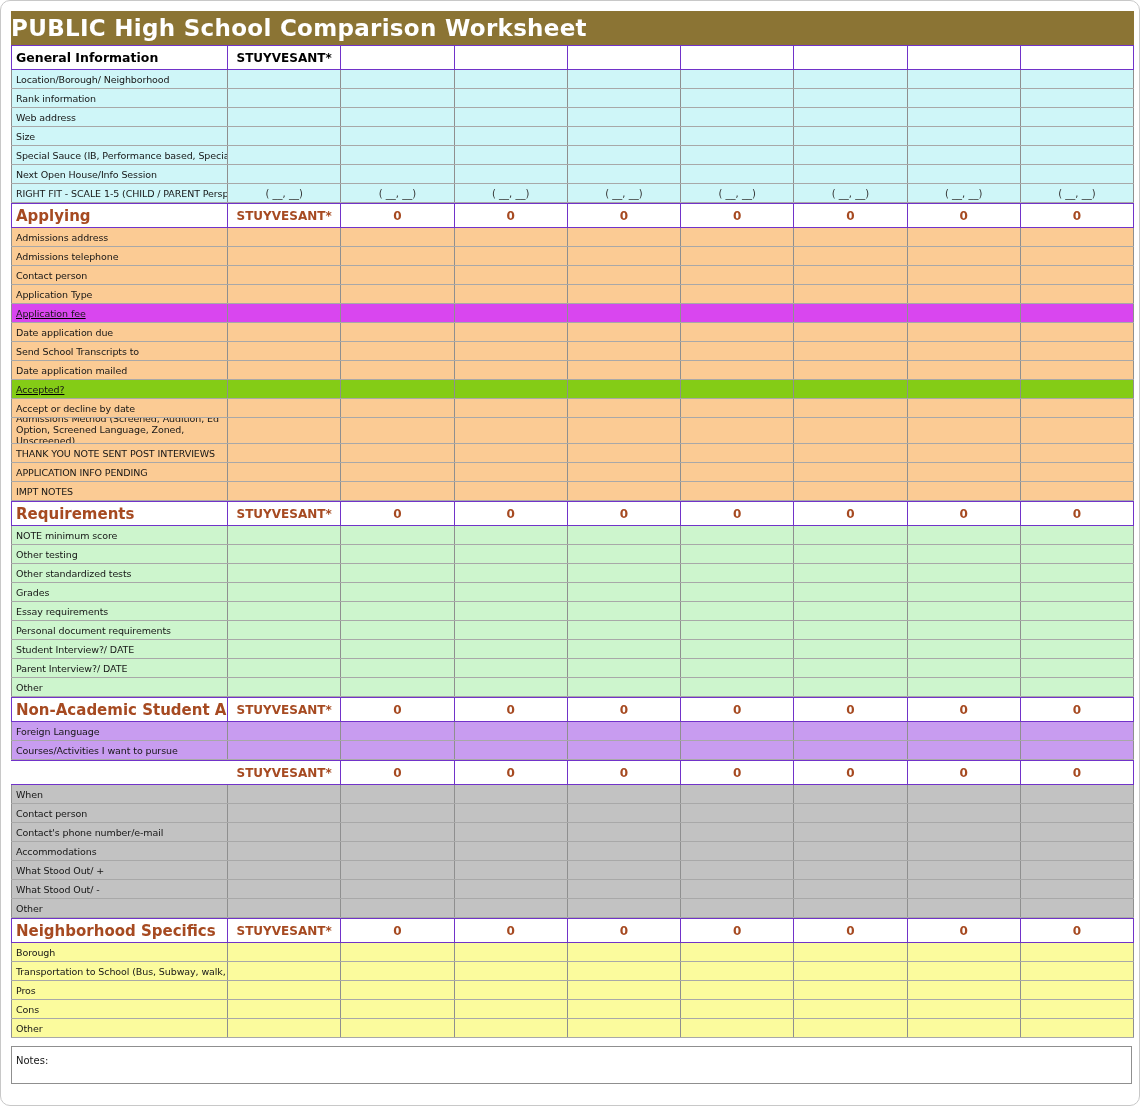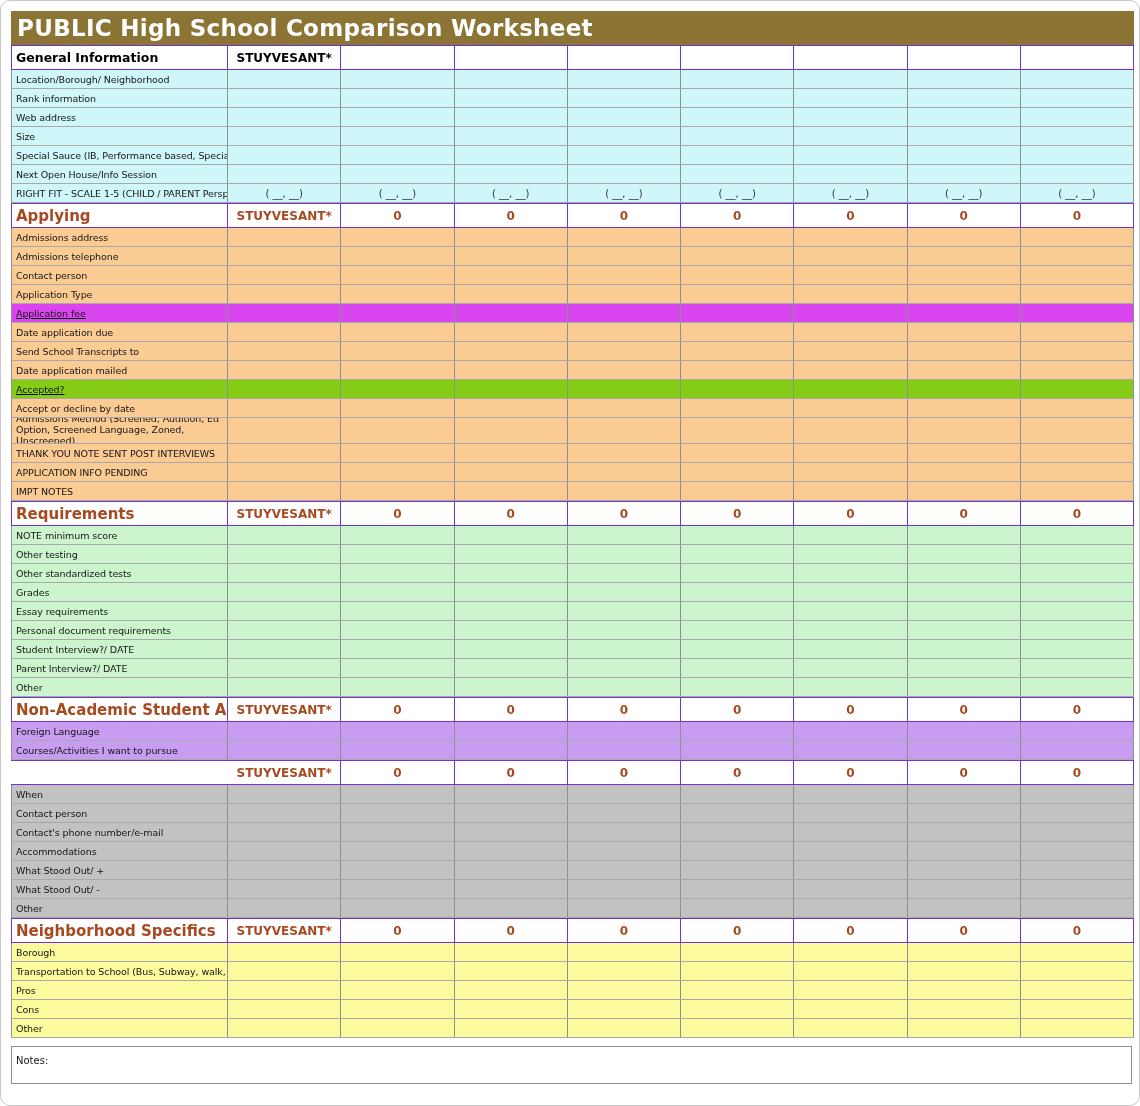--- a/index.html
+++ b/index.html
@@ -14,21 +14,20 @@
     width: 1140px; height: 1106px;
     background: #fff;
     border: 1px solid var(--page-border, #c8c8c8);
     border-radius: 10px;
     padding: 10px 6px 0 10px;
   }
   .titlebar {
     width: 1123px; height: 34px;
     background: var(--header-bar, #8b7434);
     display: flex; align-items: center;
-    padding-left: 6px;
   }
   .titlebar span {
     color: #ffffff;
     font-size: 23px;
     font-weight: bold;
     letter-spacing: 0.3px;
     white-space: nowrap;
   }
   .worksheet { width: 1123px; }
   .wrow { display: flex; width: 100%; }

